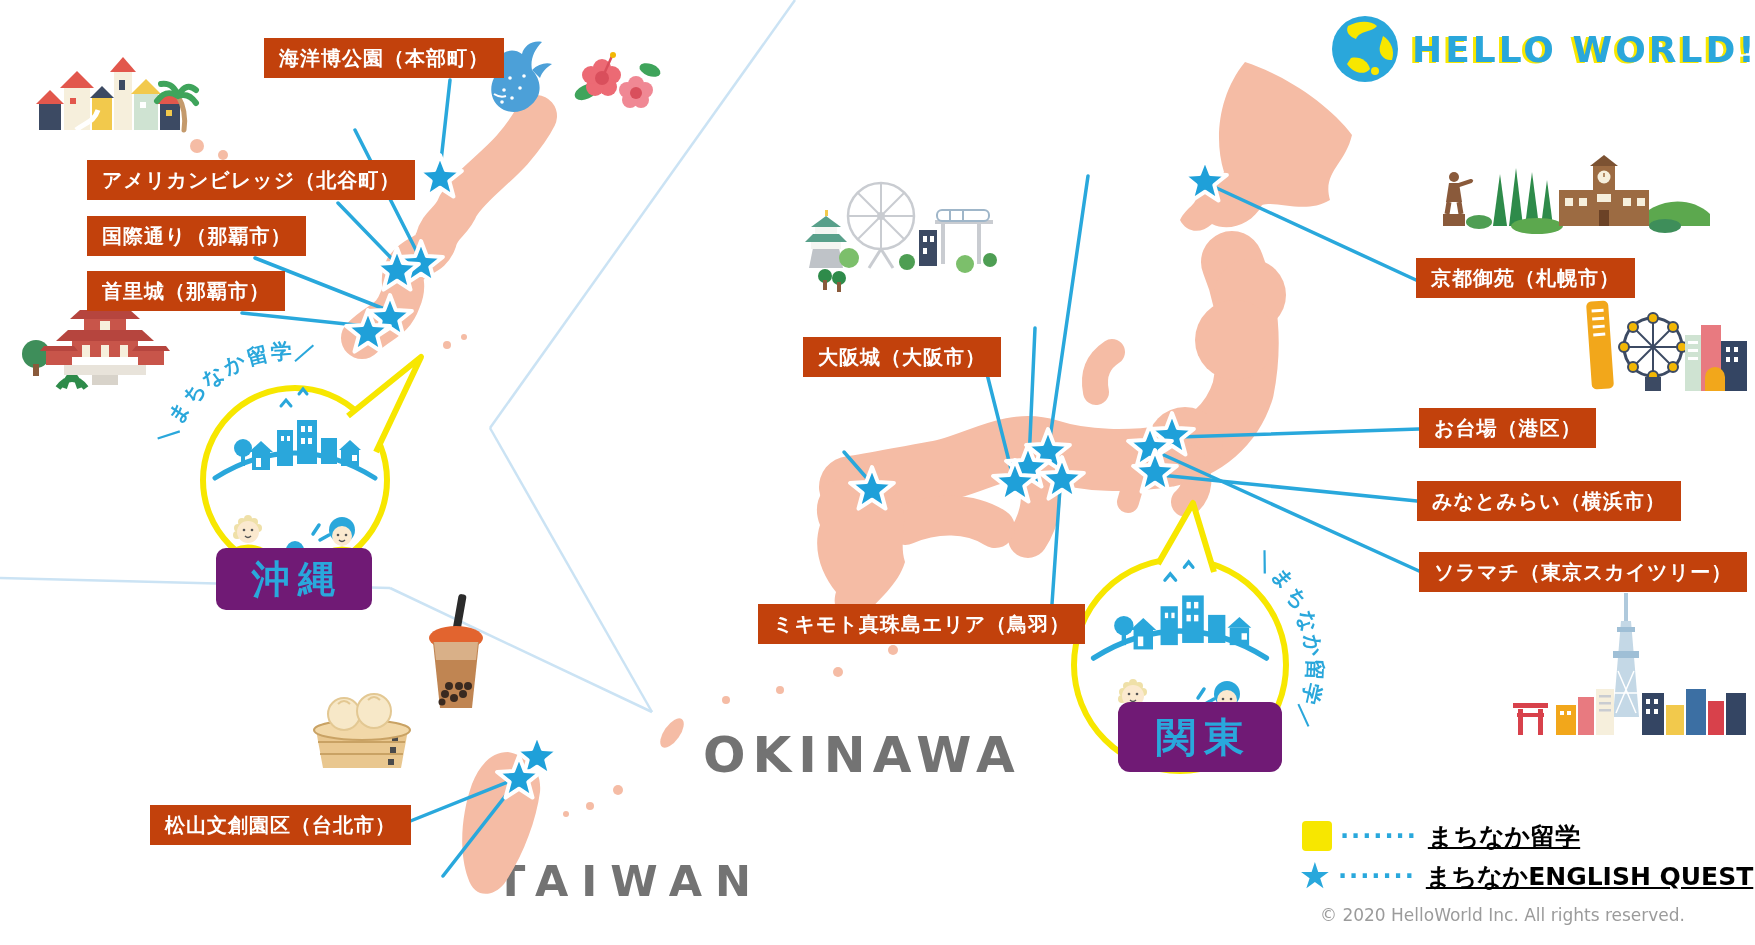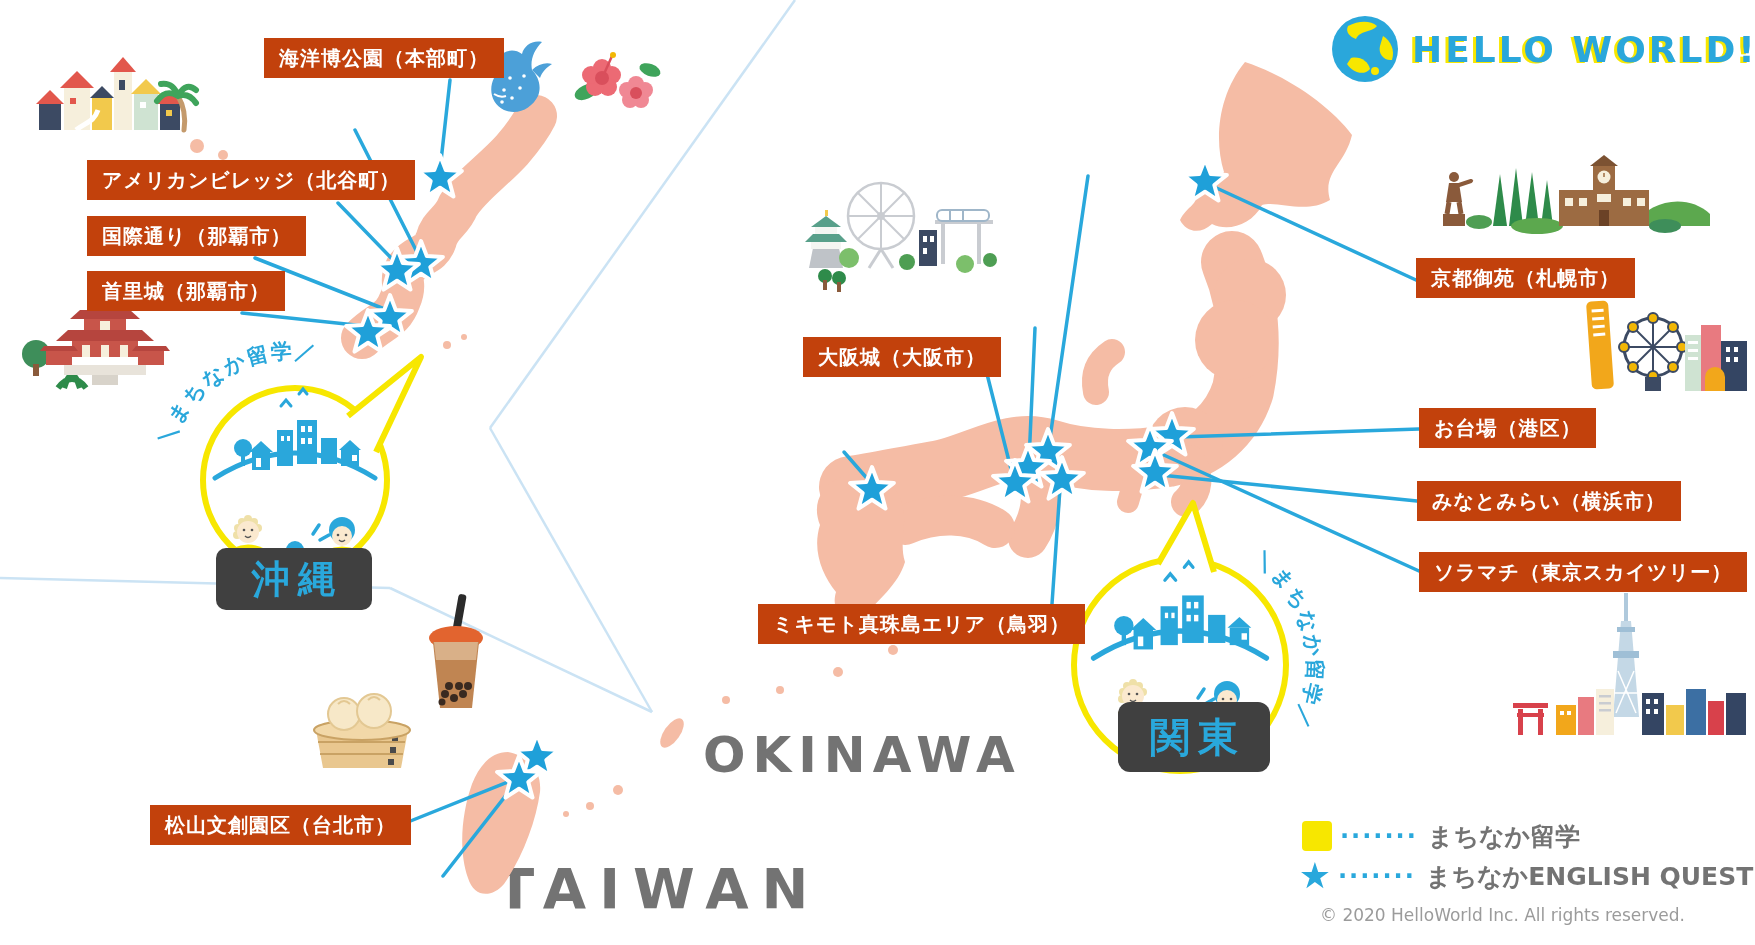--- a/index.html
+++ b/index.html
@@ -5,44 +5,44 @@
   html,body{margin:0;padding:0;background:#fff;}
   #canvas{
     position:relative;width:1755px;height:945px;background:#ffffff;overflow:hidden;
     font-family:"DejaVu Sans","Liberation Sans",sans-serif;
   }
   #map-art{position:absolute;left:0;top:0;z-index:1;}
   .region-word{
     position:absolute;z-index:0;color:#737373;font-weight:bold;white-space:nowrap;
   }
   #okinawa-word{left:703px;top:726px;font-size:50px;letter-spacing:7px;}
-  #taiwan-word{left:496px;top:856px;font-size:56px;letter-spacing:13px;}
+  #taiwan-word{left:496px;top:856px;font-size:43px;letter-spacing:13px;}
   .loc-label{
     position:absolute;z-index:3;background:#c2410c;color:#ffffff;
     font-size:20px;font-weight:bold;line-height:1;padding:10px 15px;
     white-space:nowrap;letter-spacing:1px;
   }
   .bubble-label{
-    position:absolute;z-index:4;background:#404040;color:#29A8DC;
+    position:absolute;z-index:4;background:#701a75;color:#29A8DC;
     font-weight:bold;display:flex;align-items:center;justify-content:center;
     letter-spacing:8px;text-indent:8px;
   }
   #okinawa-bubble-label{left:216px;top:548px;width:156px;height:62px;font-size:38px;border-radius:10px;}
-  #kanto-bubble-label{left:1118px;top:702px;width:152px;height:70px;font-size:40px;border-radius:12px;}
+  #kanto-bubble-label{left:1118px;top:702px;width:164px;height:70px;font-size:40px;border-radius:12px;}
   #logo{position:absolute;left:1330px;top:14px;z-index:3;display:flex;align-items:center;}
   #logo-text{
     margin-left:12px;color:#2AA7DB;font-size:36px;font-weight:bold;letter-spacing:3px;
     text-shadow:-3px 1px 0 #F7E700;white-space:nowrap;
   }
   #legend{position:absolute;left:1296px;top:816px;z-index:3;}
   .legend-row{display:flex;align-items:center;height:40px;}
   .legend-square{width:30px;height:30px;background:#F7E700;border-radius:4px;margin:0 8px 0 6px;}
   .legend-star{color:#29A8DC;font-size:36px;line-height:36px;width:38px;text-align:center;margin-right:4px;}
   .legend-dots{color:#29A8DC;font-size:24px;font-weight:bold;letter-spacing:2px;margin-right:10px;}
-  .legend-text{color:#737373;font-size:25px;font-weight:bold;white-space:nowrap;}
+  .legend-text{color:#000000;font-size:25px;font-weight:bold;white-space:nowrap;text-decoration:underline;}
   #copyright{
     position:absolute;right:70px;top:905px;z-index:3;color:#9B9B9B;font-size:17px;white-space:nowrap;
   }
 </style>
 </head>
 <body>
 
 <div id="canvas">
 
   <div class="region-word" id="okinawa-word">OKINAWA</div>

